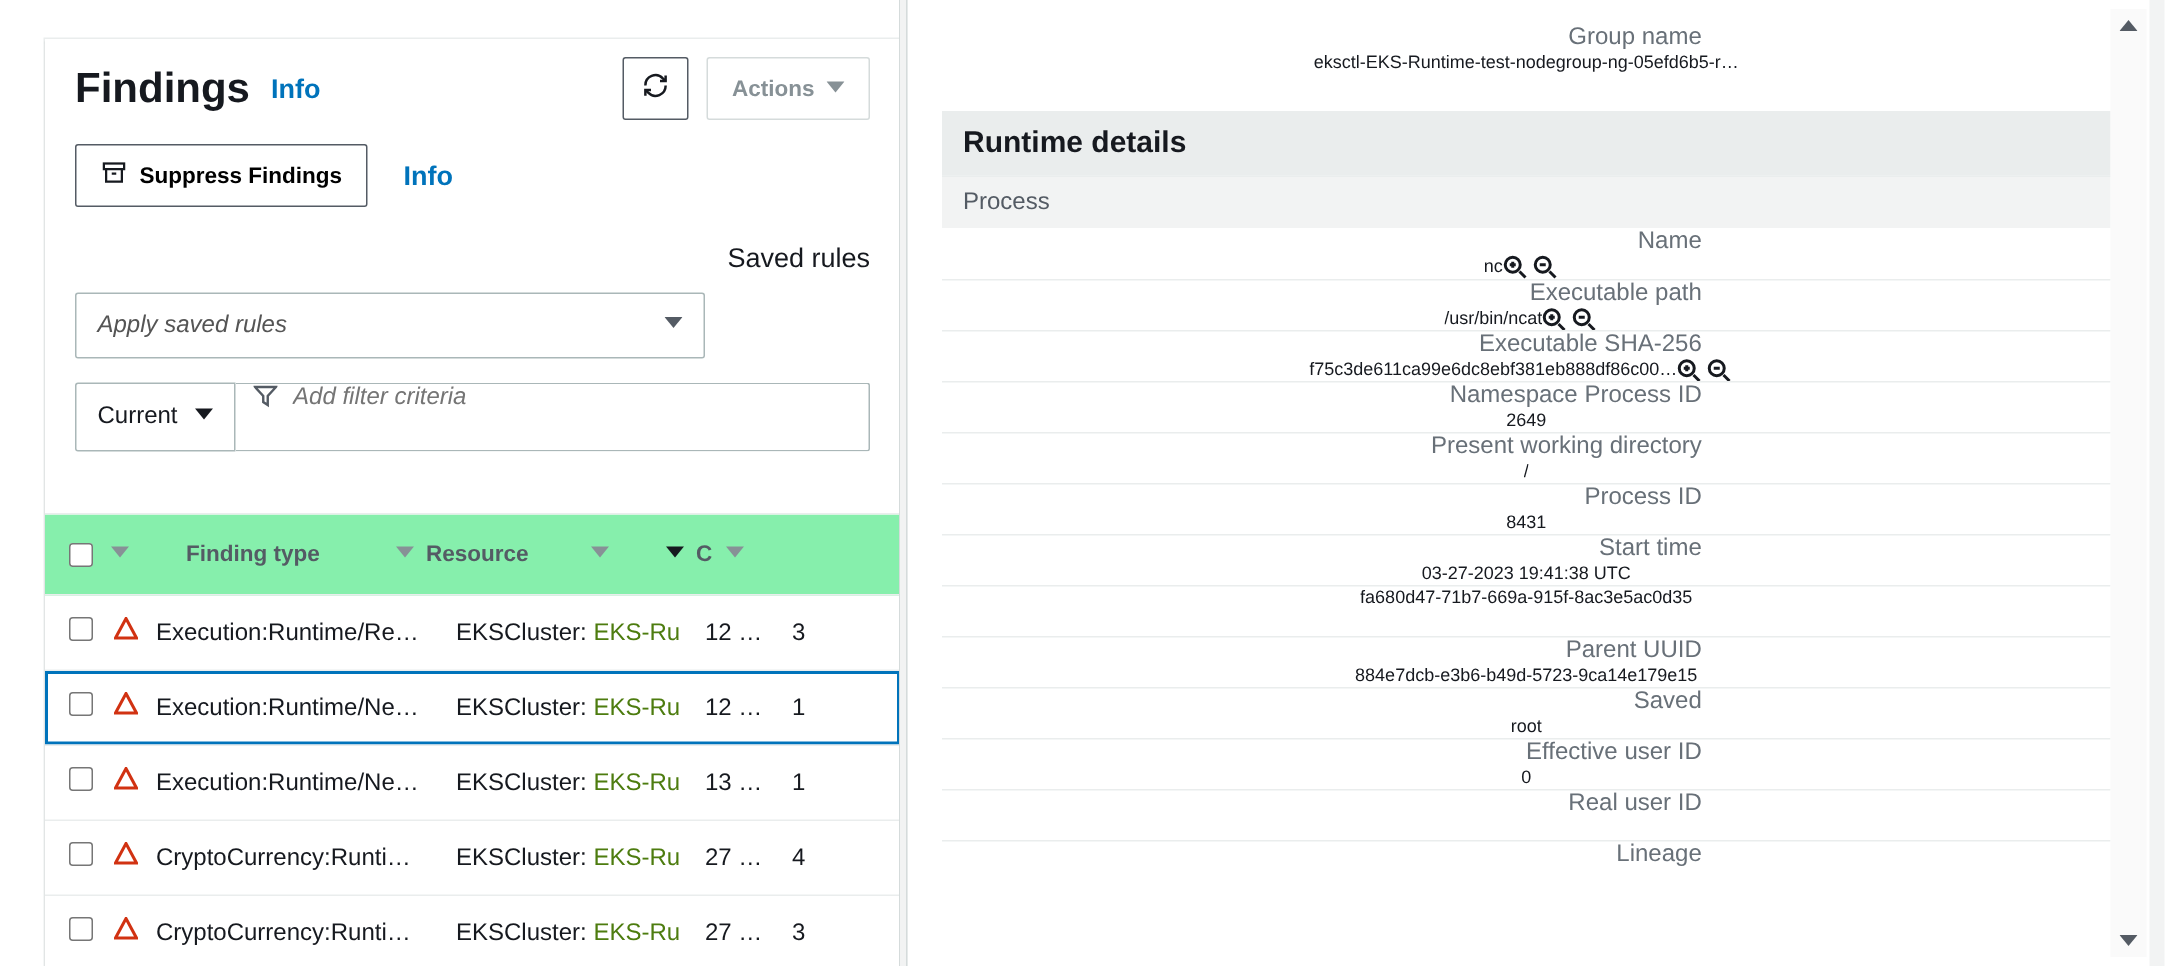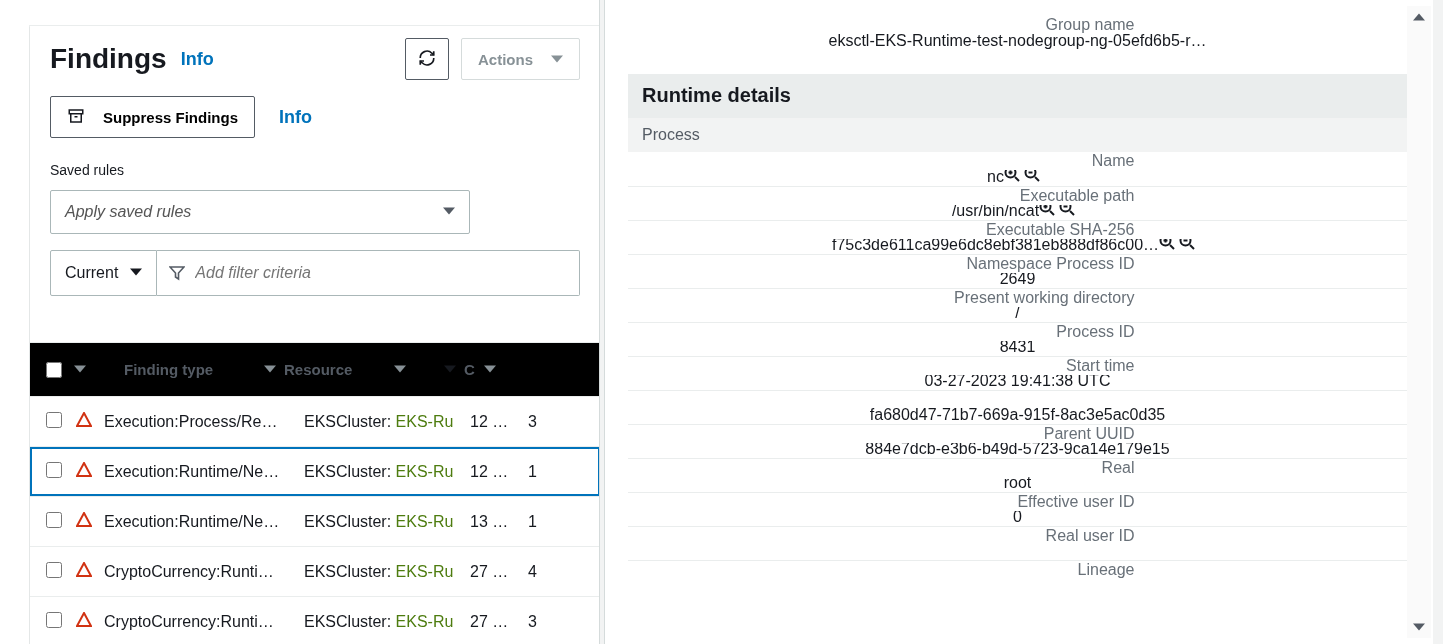--- a/index.html
+++ b/index.html
@@ -7,36 +7,36 @@
   body { display: flex; }
 
   
   .left-panel { width: 600px; height: 644px; position: relative; }
   .card { position: absolute; left: 30px; top: 26px; right: 0; bottom: 0; background: #fff; box-shadow: 0 1px 1px rgba(0,0,0,.15), 0 0 0 1px #eaeded; overflow: hidden; }
   .card-header { padding: 12px 20px 20px 20px; }
   .title-row { display: flex; align-items: center; gap: 14px; }
   .title-row h1 { font-size: 28px; font-weight: 700; }
   .info-link { color: #0073bb; font-weight: 700; font-size: 18px; cursor: pointer; }
   .title-buttons { margin-left: auto; display: flex; gap: 12px; }
-  .btn { height: 42px; padding: 0 16px; border: 1px solid #545b64; border-radius: 2px; background: #fff; display: inline-flex; align-items: center; gap: 18px; font-size: 15px; font-weight: 700; cursor: pointer; }
+  .btn { height: 42px; padding: 0 16px; border: 1px solid #545b64; border-radius: 2px; background: #fff; display: inline-flex; align-items: center; gap: 8px; font-size: 15px; font-weight: 700; cursor: pointer; }
   .btn.icon-only { padding: 0 12px; }
   .btn.disabled { border-color: #d5dbdb; color: #879196; cursor: default; }
   .suppress-row { display: flex; align-items: center; gap: 24px; margin-top: 16px; }
-  .section-label { font-size: 14px; font-weight: 400; margin-top: 24px; }
+  .section-label { font-size: 18px; font-weight: 400; margin-top: 24px; text-align: right; }
   .select { margin-top: 12px; width: 420px; height: 44px; border: 1px solid #aab7b8; border-radius: 2px; display: flex; align-items: center; padding: 0 14px; color: #555; font-style: italic; font-size: 16px; position: relative; cursor: pointer; justify-content: space-between; }
   .select .caret { margin-left: auto; font-style: normal; color: #545b64; }
   .filter-row { display: flex; margin-top: 16px; }
   .filter-current { height: 46px; border: 1px solid #aab7b8; border-right: 1px solid #aab7b8; border-radius: 2px 0 0 2px; display: flex; align-items: center; padding: 0 14px; gap: 12px; font-size: 16px; cursor: pointer; }
-  .filter-input-wrap { flex: 1; min-width: 0; width: 408px; height: 46px; border: 1px solid #aab7b8; border-left: none; border-radius: 0 2px 2px 0; display: flex; align-items: center; padding: 0 12px; gap: 10px; }
+  .filter-input-wrap { flex: 1; min-width: 0; width: 408px; height: 46px; border: 1px solid #aab7b8; border-left: none; border-radius: 0 2px 2px 0; display: flex; align-items: flex-start; padding: 0 12px; gap: 10px; }
   .filter-input-wrap input { border: none; outline: none; font-size: 16px; flex: 1; font-style: italic; color: #879196; }
   .funnel { width: 16px; height: 16px; color: #545b64; }
 
   
   .table-wrap { position: absolute; left: 0; right: 0; top: 316px; bottom: 0; border-top: 1px solid #eaeded; overflow: hidden; }
-  .table-header { display: flex; align-items: center; height: 54px; background: #000000; border-bottom: 1px solid #eaeded; padding: 0 16px; font-weight: 700; color: #545b64; font-size: 15px; }
+  .table-header { display: flex; align-items: center; height: 54px; background: #86efac; border-bottom: 1px solid #eaeded; padding: 0 16px; font-weight: 700; color: #545b64; font-size: 15px; }
   .th-check { width: 48px; display:flex; align-items:center; gap:4px;}
   .th { display: flex; align-items: center; gap: 8px;  position: relative; }
   .th-type { width: 190px; padding-left: 30px;}
   .th-resource { width: 130px; }
   .th-date { width: 50px; justify-content:center;}
   .th-count { width: 40px; }
   .rows { position: absolute; left:0; right:0; top:54px; bottom:0; overflow-y:auto; }
   .row { display: flex; align-items: center; height: 50px; padding: 0 16px; border-bottom: 1px solid #eaeded; font-size: 16px; cursor: pointer; }
   .row.selected { background: #f1faff00; box-shadow: inset 0 0 0 2px #0073bb; }
   .row .cb { width: 30px; }
@@ -49,21 +49,21 @@
   .row .date { width: 58px; white-space:nowrap; }
   .row .count { width: 30px; }
   .divider-vert { position:absolute; left:599px; top:0; bottom:0; width:6px; background:#f2f3f3; border-left:1px solid #d5dbdb; border-right:1px solid #d5dbdb;}
 
   
   .right-panel { position: relative; flex: 1; height: 644px; padding: 16px 36px 16px 28px; overflow:hidden; }
   .kv-table { width: 100%; }
   .kv-row { display:flex; height: 34px; align-items:center; border-top:1px solid #eaeded;flex-direction:column; }
   .kv-row:first-child{border-top:none;}
   .kv-key { width: 266px; text-align:right; padding-right:16px; color:#687078; font-size:16px;}
-  .kv-val { flex:1; font-size:16px; display:flex; align-items:flex-end; overflow:hidden; white-space:nowrap; text-overflow:ellipsis;}
+  .kv-val { flex:1; font-size:12px; display:flex; align-items:flex-start; overflow:hidden; white-space:nowrap; text-overflow:ellipsis;}
   .kv-val .txt{flex:1; overflow:hidden; text-overflow:ellipsis;}
   .kv-actions { display:flex; gap:4px; margin-right:8px; color:#545b64;}
   .kv-actions svg{cursor:pointer;}
   .link{color:#0073bb; cursor:pointer;}
   .section-bar{ background:#eaeded; font-weight:700; font-size:20px; padding:10px 14px; margin-top:24px;}
   .subsection-bar{ background:#f2f3f3; color:#545b64; font-size:16px; padding:8px 14px; border-top:1px solid #eaeded;}
   .right-scroll { position:absolute; right:12px; top:6px; bottom:6px; width:24px; background:#fafafa;}
   .right-scroll .arrow { position:absolute; left:0; width:24px; height:22px; display:flex; align-items:center; justify-content:center; color:#545b64; cursor:pointer;}
   .right-scroll .arrow.up{top:0;} .right-scroll .arrow.down{bottom:0;}
   .gutter{ position:absolute; right:0; top:0; bottom:0; width:10px; background:#f2f3f3;}
@@ -170,21 +170,21 @@
                 <path d="M0 0l5 6 5-6z" fill="#879196"></path>
               </svg></span>
         </div>
       </div>
       <div class="rows" id="rows-container">
           <div class="row">
             <div class="cb"><input type="checkbox" style=""></div>
             <div class="sev"><svg viewBox="0 0 16 16">
                 <path d="M8 1l7 13H1z" fill="none" stroke="#d13212" stroke-width="2"></path>
               </svg></div>
-            <div class="type">Execution:Process/Re…</div>
+            <div class="type">Execution:Runtime/Re…</div>
             <div class="resource">EKSCluster: <span class="cluster-link">EKS-Ru</span></div>
             <div class="date">12 …</div>
             <div class="count">3</div>
           </div>
           <div class="row selected">
             <div class="cb"><input type="checkbox" style=""></div>
             <div class="sev"><svg viewBox="0 0 16 16">
                 <path d="M8 1l7 13H1z" fill="none" stroke="#d13212" stroke-width="2"></path>
               </svg></div>
             <div class="type">Execution:Runtime/Ne…</div>
@@ -325,21 +325,21 @@
           <span class="txt">fa680d47-71b7-669a-915f-8ac3e5ac0d35</span>
         </div>
       </div>
       <div class="kv-row">
         <div class="kv-key">Parent UUID</div>
         <div class="kv-val">
           <span class="txt">884e7dcb-e3b6-b49d-5723-9ca14e179e15</span>
         </div>
       </div>
       <div class="kv-row">
-        <div class="kv-key">Real</div>
+        <div class="kv-key">Saved</div>
         <div class="kv-val">
           <span class="txt">root</span>
         </div>
       </div>
       <div class="kv-row">
         <div class="kv-key">Effective user ID</div>
         <div class="kv-val">
           <span class="txt">0</span>
         </div>
       </div>

